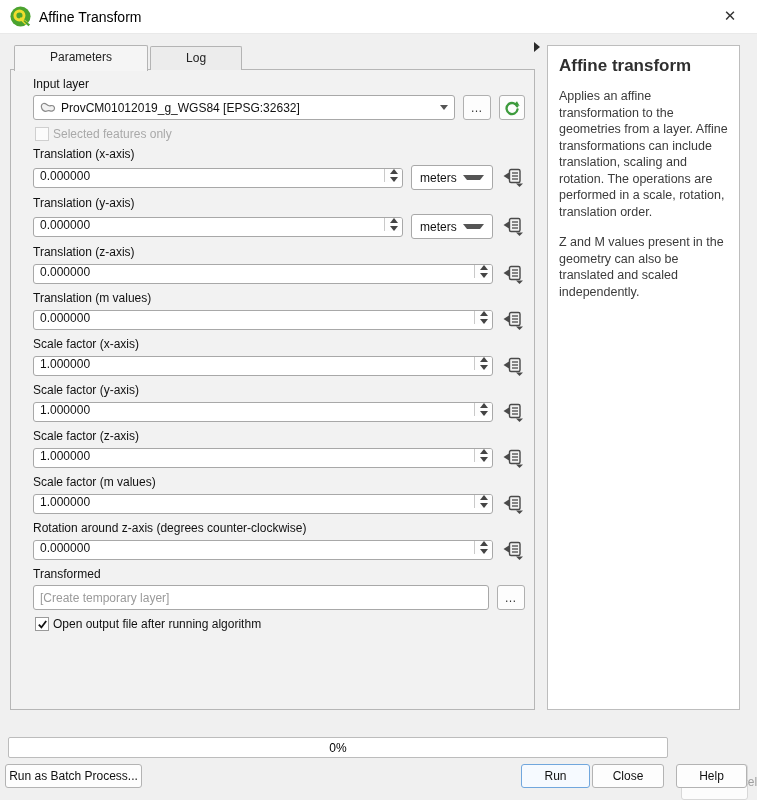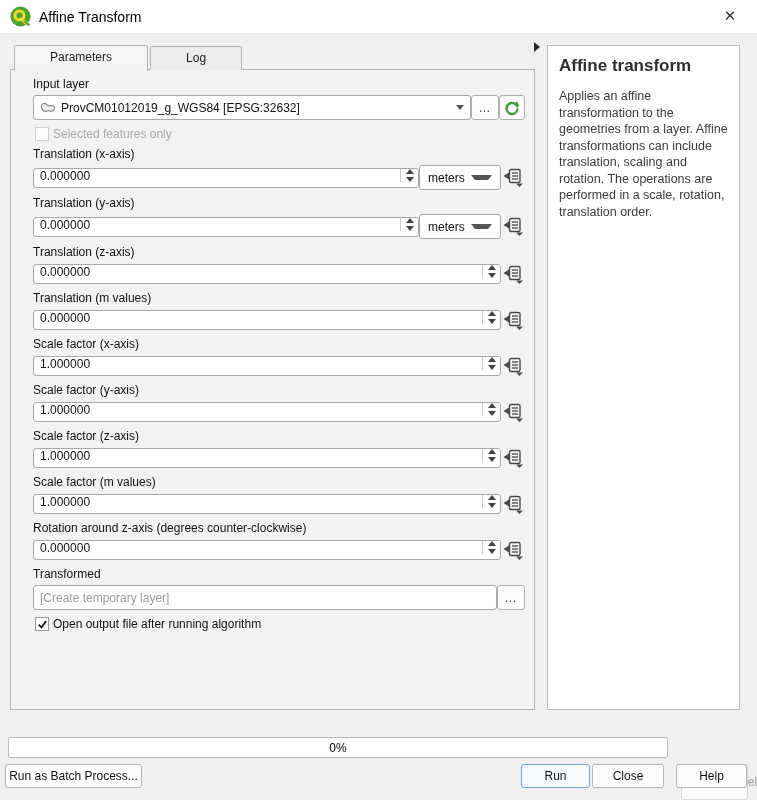--- a/index.html
+++ b/index.html
@@ -16,21 +16,21 @@
   .titlebar .title{margin-left:8px;font-size:14px;color:#000;}
   .win-close{position:absolute;right:8px;top:0;width:38px;height:32px;display:flex;align-items:center;justify-content:center;font-size:15px;color:#333;cursor:pointer;}
   
   .tabbar{position:absolute;left:14px;top:46px;display:flex;z-index:3;}
   .tab{height:23px;line-height:23px;padding:0 35px;border:1px solid #b4b4b4;border-bottom:none;background:#ececec;color:#222;font-size:12px;margin-right:2px;border-top-left-radius:2px;border-top-right-radius:2px;cursor:pointer;}
   .tab.active{background:#f5f5f5;height:25px;position:relative;top:-1px;z-index:4;}
   
   .frame{position:absolute;left:10px;top:69px;width:525px;height:641px;border:1px solid #b6b6b6;background:#f2f2f2;z-index:2;box-sizing:border-box;padding:7px 9px 0 22px;overflow:hidden;}
   .field-label{font-size:12px;color:#111;margin:6px 0 4px 0;}
   .field-label.first{margin-top:0;}
-  .field-row{display:flex;align-items:center;margin-bottom:4px;}
+  .field-row{display:flex;align-items:center;gap:8px;margin-bottom:4px;}
   
   .combo{flex:1;height:25px;background:#fff;border:1px solid #a8a8a8;border-radius:3px;display:flex;align-items:center;padding:0 6px;box-sizing:border-box;cursor:pointer;}
   .combo .combo-text{flex:1;margin-left:5px;color:#111;white-space:nowrap;overflow:hidden;}
   .combo-arrow{width:0;height:0;border-left:4px solid transparent;border-right:4px solid transparent;border-top:5px solid #555;margin-left:6px;}
   .spinbox{flex:1;height:20px;background:#fff;border:1px solid #a8a8a8;border-radius:3px;display:flex;align-items:flex-start;box-sizing:border-box;overflow:hidden;}
   .spin-value{flex:1;border:none;outline:none;padding:0 6px;font-family:inherit;font-size:12px;color:#111;background:transparent;}
   .spin-btns{width:17px;border-left:1px solid #c9c9c9;display:flex;flex-direction:column;align-items:center;justify-content:center;gap:3px;cursor:pointer;background:#fdfdfd;}
   .tri-up{width:0;height:0;border-left:4px solid transparent;border-right:4px solid transparent;border-bottom:5px solid #444;}
   .tri-down{width:0;height:0;border-left:4px solid transparent;border-right:4px solid transparent;border-top:5px solid #444;}
   .unit-combo{width:82px;height:25px;background:#fff;border:1px solid #a8a8a8;border-radius:3px;display:flex;align-items:center;padding:0 8px;box-sizing:border-box;cursor:pointer;}
@@ -317,20 +317,21 @@
     </div>
     <span class="check-label">Open output file after running algorithm</span>
   </div>
 
 </div>
 
 <div class="collapse-arrow"></div>
 <div class="help-panel">
   <div class="help-title">Affine transform</div>
   <p class="help-para">Applies an affine transformation to the geometries from a layer. Affine transformations can include translation, scaling and rotation. The operations are performed in a scale, rotation, translation order.</p>
+  <p class="help-para">Z and M values present in the geometry can also be translated and scaled independently.</p>
 </div>
 
 <div class="progress-bar">
   <span>0%</span>
 </div>
 <div class="btn disabled btn-cancel">Cancel</div>
 <div class="btn btn-batch">Run as Batch Process...</div>
 <div class="btn default btn-run">Run</div>
 <div class="btn btn-close">Close</div>
 <div class="btn btn-help">Help</div>

